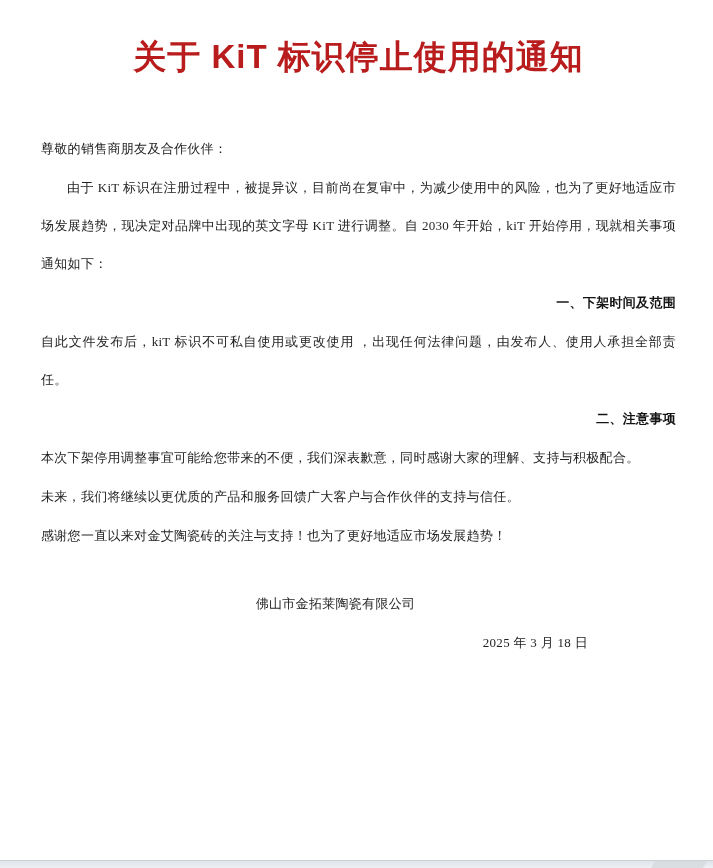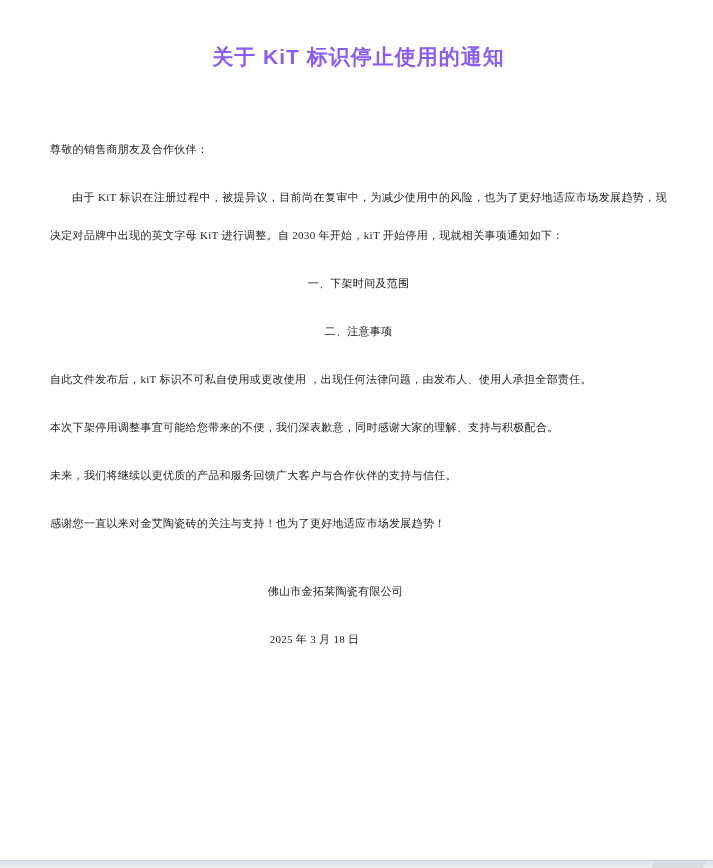--- a/index.html
+++ b/index.html
@@ -15,51 +15,51 @@
     font-family: "Liberation Serif", "DejaVu Serif", serif;
     color: #1f1f1f;
     -webkit-font-smoothing: antialiased;
   }
   .doc {
     padding: 34px 36px 0 40px;
   }
   .doc-title {
     font-family: "Liberation Sans", "DejaVu Sans", sans-serif;
     font-weight: 700;
-    font-size: 21px;
+    font-size: 33px;
     line-height: 46px;
     text-align: center;
     letter-spacing: 1px;
     margin: 0 0 50px 0;
-    color: #8b5cf6;
+    color: #b91c1c;
   }
   .line {
-    margin: 10px;
-    font-size: 11px;
+    margin: 1px;
+    font-size: 13px;
     line-height: 38px;
     text-align: justify;
     letter-spacing: 0.3px;
   }
   .indent {
     text-indent: 2em;
   }
   .heading {
-    font-weight: 400;
-    text-align: center;
+    font-weight: 700;
+    text-align: right;
     color: #141414;
   }
   .signature {
     margin-top: 30px;
   }
   .sig-company {
     text-align: center;
     padding-right: 46px;
   }
   .sig-date {
-    text-align: center;
+    text-align: right;
     padding-right: 88px;
   }
   .footer-strip {
     position: absolute;
     left: 0;
     bottom: 0;
     width: 713px;
     height: 7px;
     background: linear-gradient(#dee4ea, #eef1f4);
     border-top: 1px solid #c9d2d9;
@@ -83,23 +83,23 @@
   <h1 class="doc-title">关于 KiT 标识停止使用的通知</h1>
 
   <p class="line">尊敬的销售商朋友及合作伙伴：</p>
 
   <p class="line indent">由于 KiT 标识在注册过程中，被提异议，目前尚在复审中，为减少使用中的风险，也为了更好地适应市场发展趋势，现决定对品牌中出现的英文字母 KiT 进行调整。自 2030 年开始，kiT 开始停用，现就相关事项通知如下：</p>
 
   <p class="line heading">一、下架时间及范围</p>
 
 
 
+  <p class="line">自此文件发布后，kiT 标识不可私自使用或更改使用 ，出现任何法律问题，由发布人、使用人承担全部责任。</p>
+
   <p class="line heading">二、注意事项</p>
-
-  <p class="line">自此文件发布后，kiT 标识不可私自使用或更改使用 ，出现任何法律问题，由发布人、使用人承担全部责任。</p>
 
   <p class="line">本次下架停用调整事宜可能给您带来的不便，我们深表歉意，同时感谢大家的理解、支持与积极配合。</p>
 
   <p class="line">未来，我们将继续以更优质的产品和服务回馈广大客户与合作伙伴的支持与信任。</p>
 
   <p class="line">感谢您一直以来对金艾陶瓷砖的关注与支持！也为了更好地适应市场发展趋势！</p>
 
   <div class="signature">
     <p class="line sig-company">佛山市金拓莱陶瓷有限公司</p>
     <p class="line sig-date">2025 年 3 月 18 日</p>

